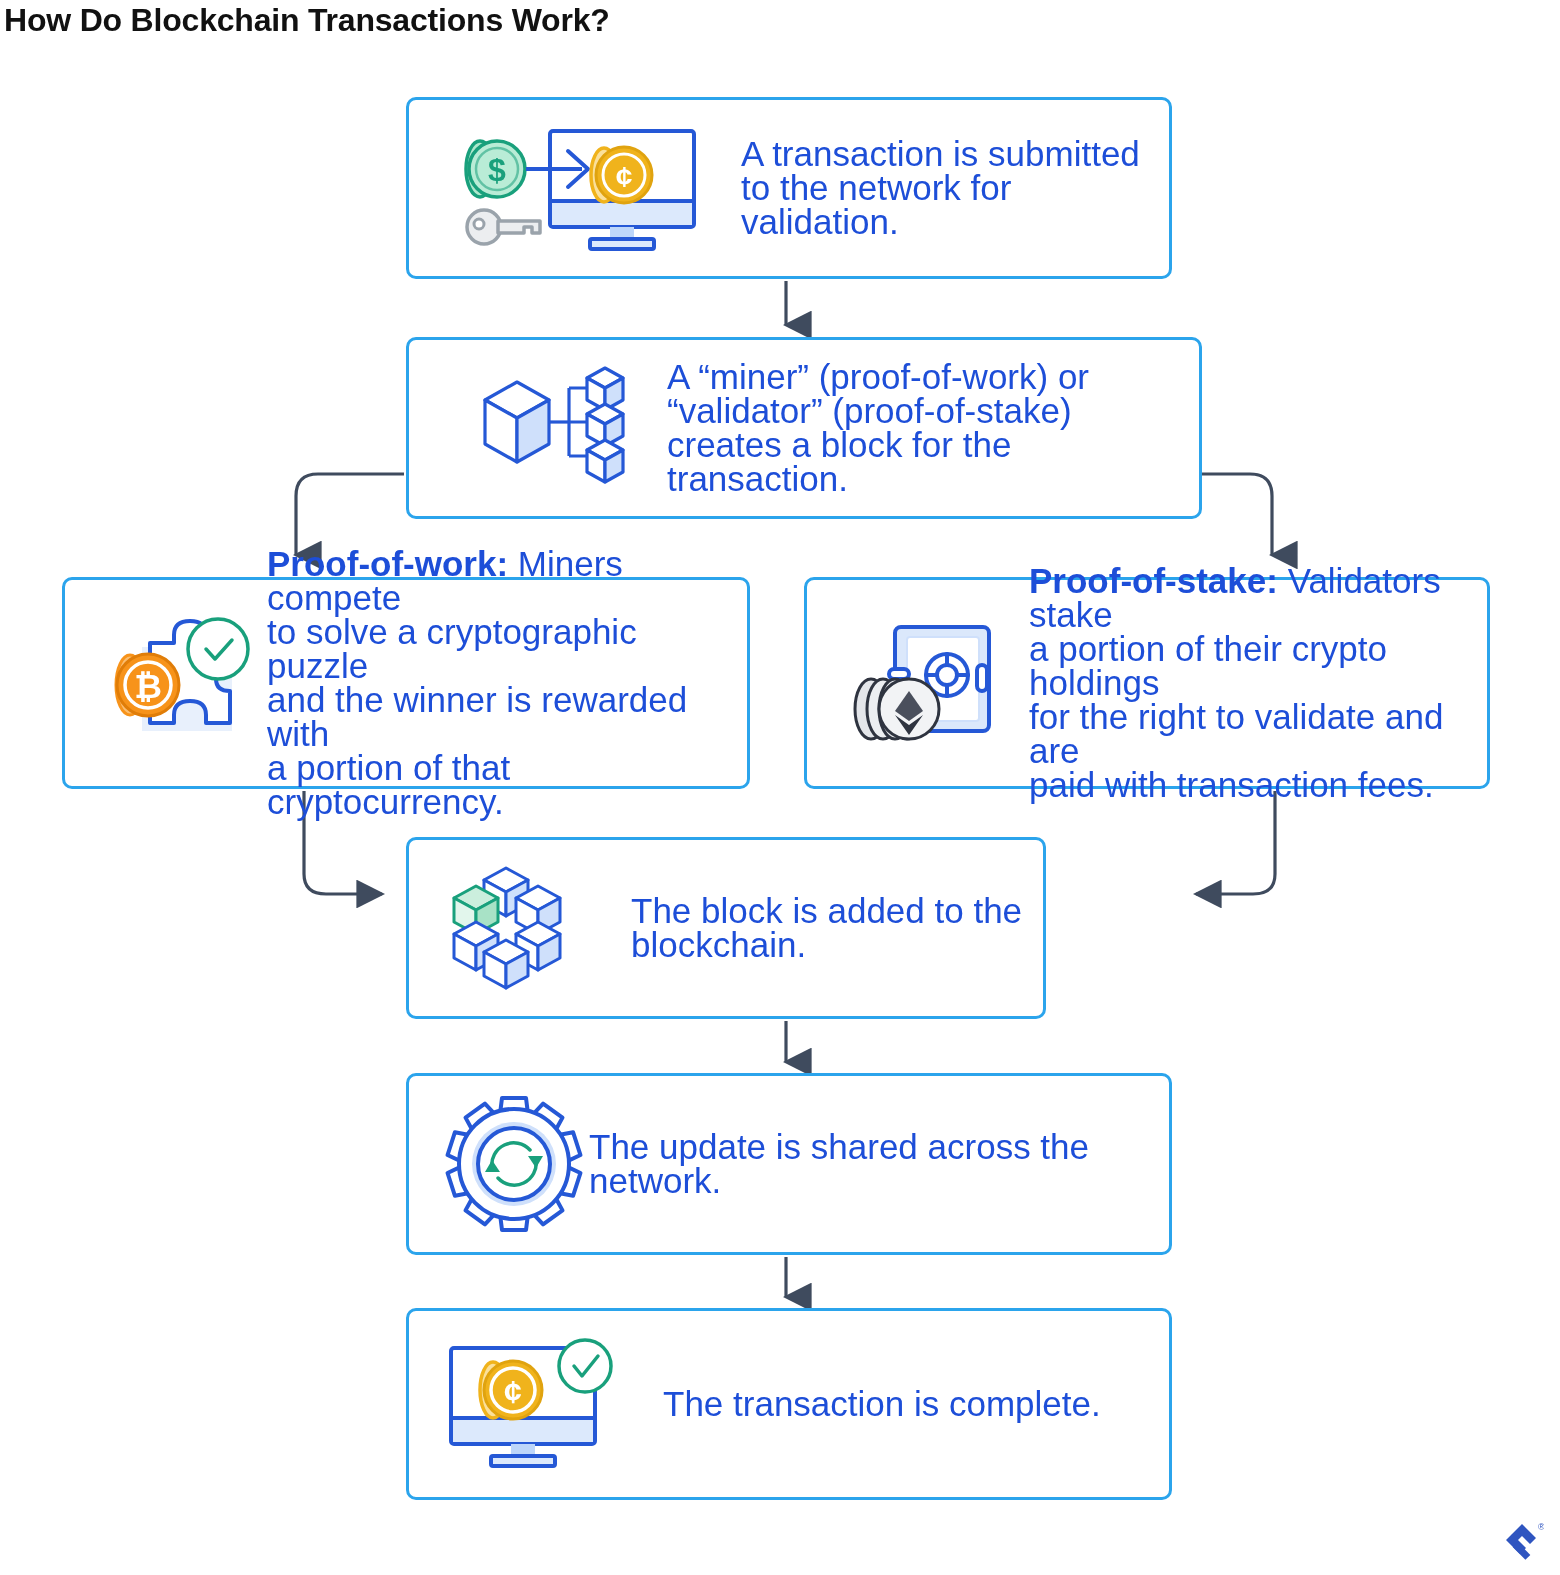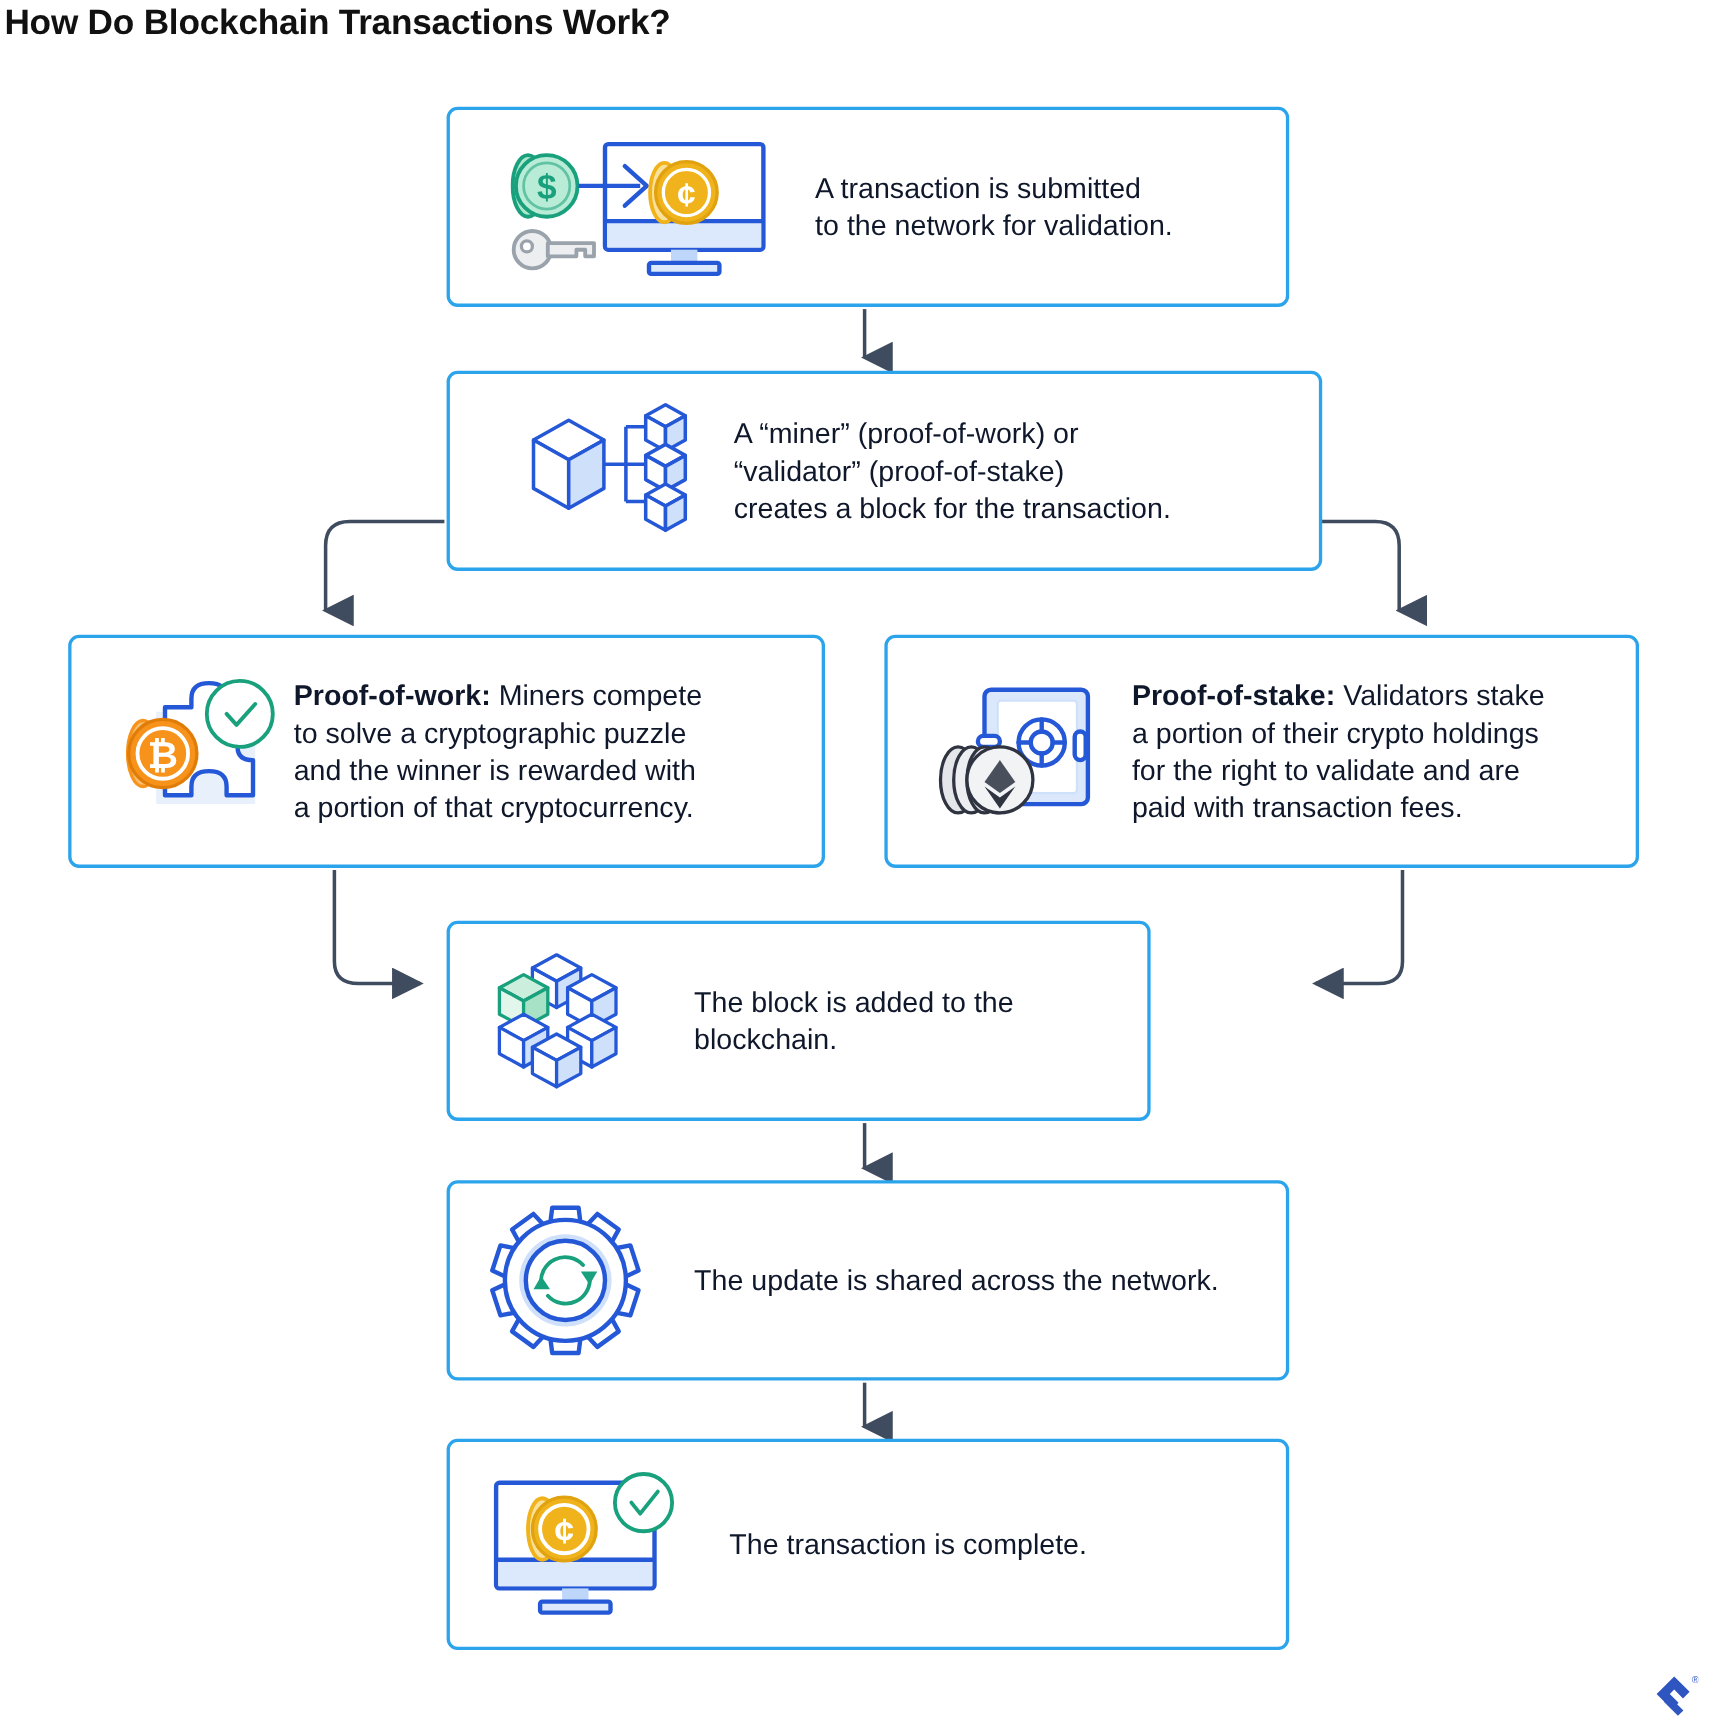--- a/index.html
+++ b/index.html
@@ -21,21 +21,21 @@
     position: absolute;
     border: 3px solid #2ba4ec;
     border-radius: 10px;
     background: #ffffff;
     display: flex; align-items: center;
   }
   .card-icon {
     flex: 0 0 auto; display: flex; align-items: center; justify-content: center;
   }
   .card-text {
-    font-size: 26px; line-height: 34px; color: #0f172a;
+    font-size: 35px; line-height: 34px; color: #1d4ed8;
     white-space: pre-line;
   }
   .card-text b { font-weight: bold; }
 
   
   #card-submit   { left: 406px; top: 97px;  width: 766px; height: 182px; }
   #card-miner    { left: 406px; top: 337px; width: 796px; height: 182px; }
   #card-pow      { left: 62px;  top: 577px; width: 688px; height: 212px; }
   #card-pos      { left: 804px; top: 577px; width: 686px; height: 212px; }
   #card-added    { left: 406px; top: 837px; width: 640px; height: 182px; }
@@ -46,21 +46,21 @@
   #card-submit   .card-text { margin-left: 22px; }
   #card-miner    .card-icon { width: 180px; margin-left: 60px; }
   #card-miner    .card-text { margin-left: 18px; }
   #card-pow      .card-icon { width: 160px; margin-left: 42px; }
   #card-pow      .card-text { }
   #card-pos      .card-icon { width: 160px; margin-left: 36px; }
   #card-pos      .card-text { margin-left: 26px; }
   #card-added    .card-icon { width: 140px; margin-left: 32px; }
   #card-added    .card-text { margin-left: 50px; }
   #card-update   .card-icon { width: 150px; margin-left: 30px; }
-  #card-update   .card-text { margin-left: 42px; }
+  #card-update   .card-text { }
   #card-complete .card-icon { width: 180px; margin-left: 32px; }
   #card-complete .card-text { margin-left: 42px; }
 
   #connectors {
     position: absolute; left: 0; top: 0;
     width: 1560px; height: 1575px;
     pointer-events: none;
   }
 
   .logo {

